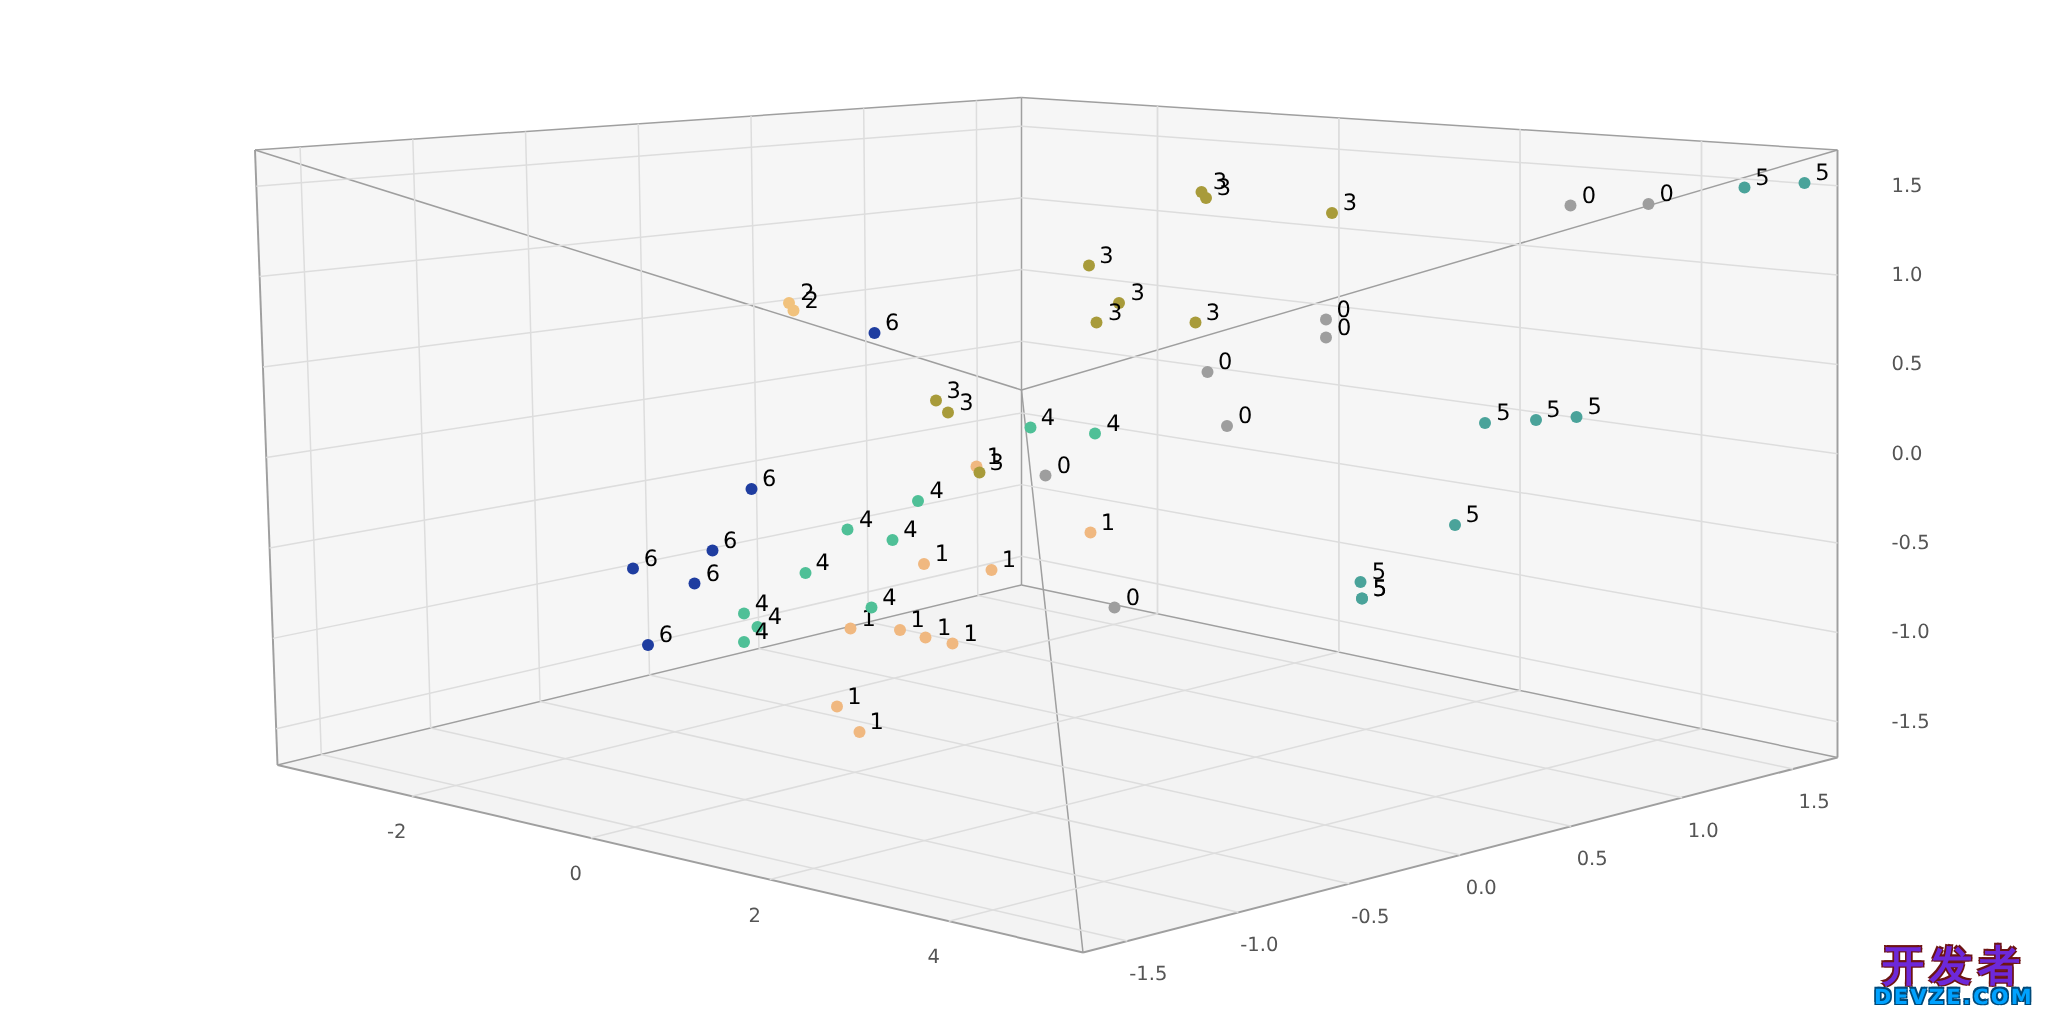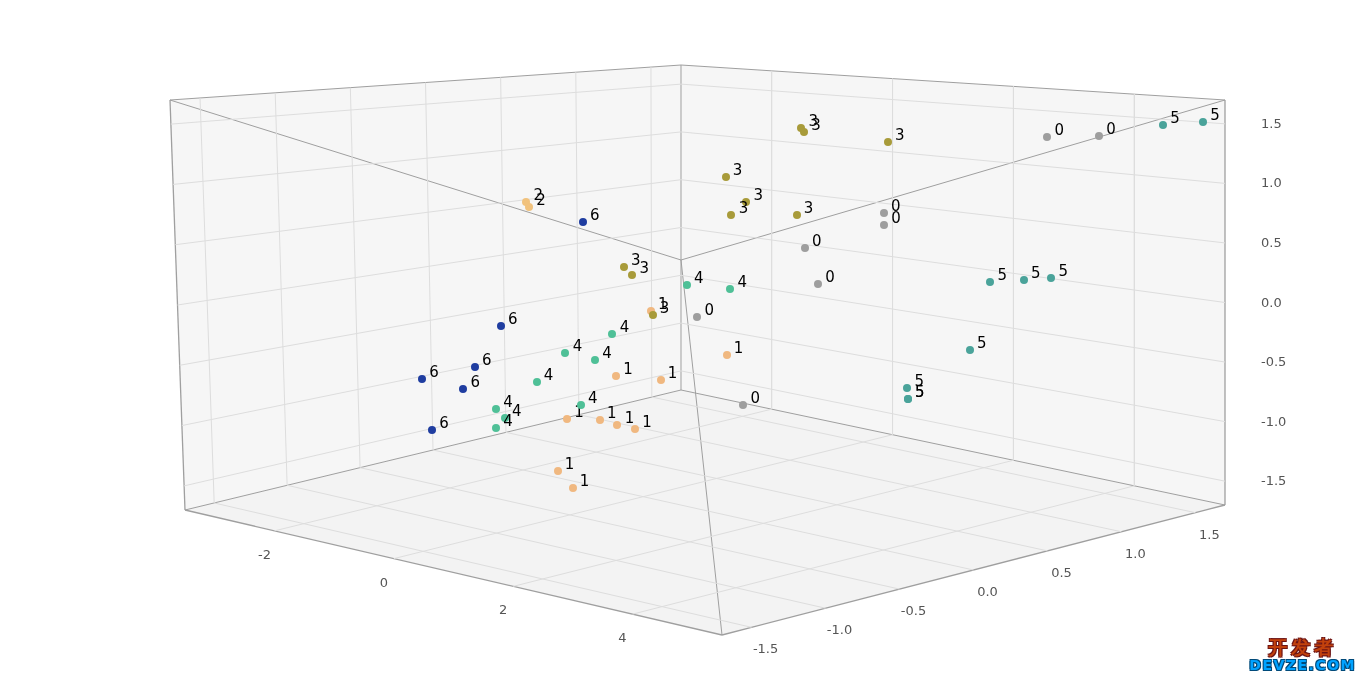--- a/index.html
+++ b/index.html
@@ -40,24 +40,24 @@
   }
   .watermark {
     position: absolute;
     right: 10px;
     bottom: 6px;
     text-align: center;
     line-height: 1.05;
     user-select: none;
   }
   .watermark .line1 {
-    font-size: 19px;
+    font-size: 28px;
     font-weight: 700;
     letter-spacing: 4px;
-    color: #c2410c;
+    color: #6d28d9;
     text-shadow:
       -1px -1px 0 #6d1414,
        1px -1px 0 #6d1414,
       -1px  1px 0 #6d1414,
        1px  1px 0 #6d1414;
   }
   .watermark .line2 {
     font-size: 14px;
     font-weight: 700;
     letter-spacing: 1.5px;

